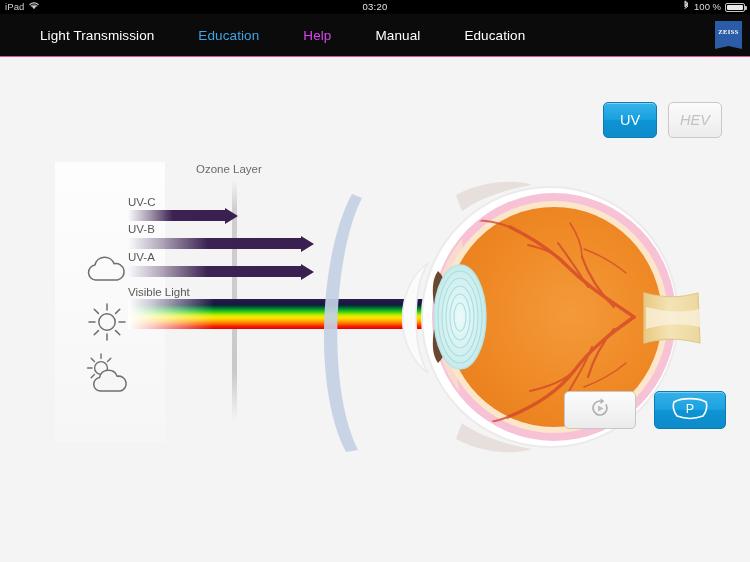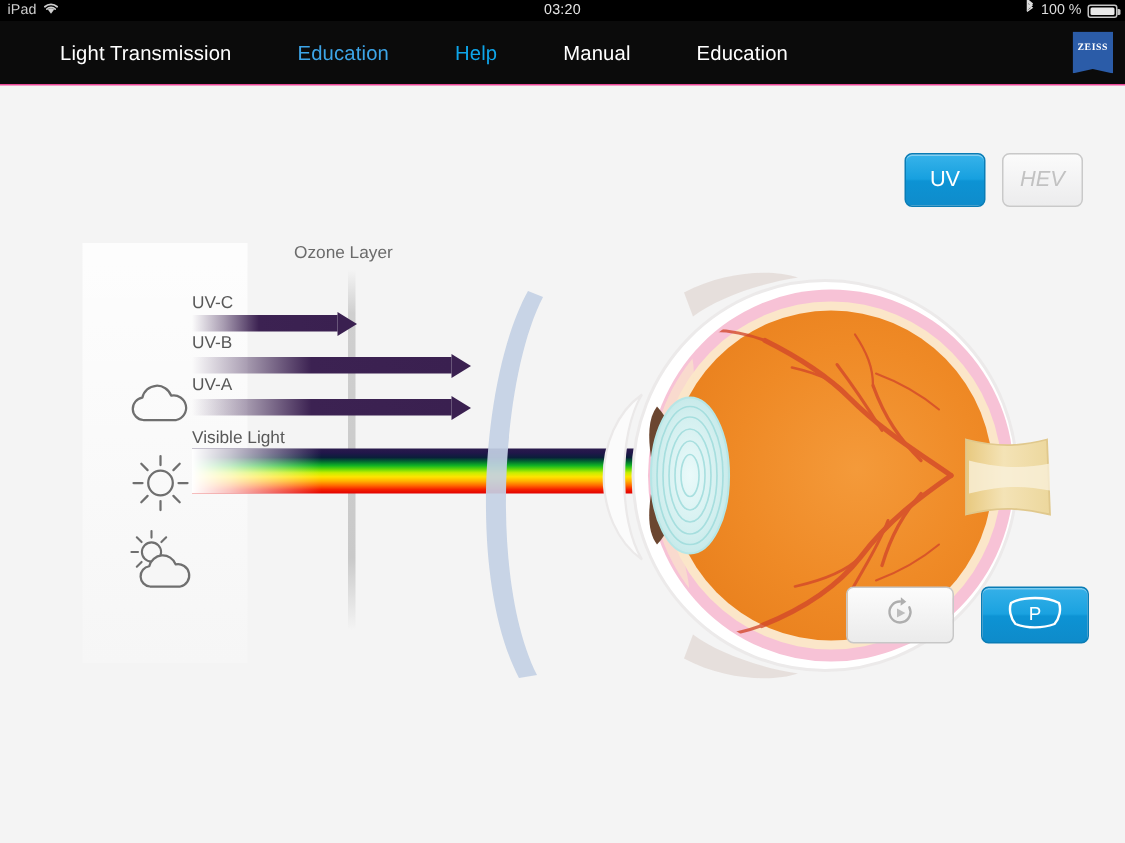--- a/index.html
+++ b/index.html
@@ -83,39 +83,39 @@
     border-radius: 1px;
   }
 
   
   .navbar {
     position: absolute;
     top: 14px; left: 0;
     width: 750px;
     height: 42px;
     background: #0b0b0b;
-    border-bottom: 3px solid #ec4899;
+    border-bottom: 1px solid #ec4899;
   }
   .nav-items {
     position: absolute;
     left: 18px; top: 0;
     height: 42px;
     display: flex;
     align-items: center;
   }
   .nav-item {
     color: #ffffff;
     font-size: 13.5px;
     padding: 0 22px;
     cursor: pointer;
     white-space: nowrap;
     letter-spacing: .1px;
   }
   .nav-item.active { color: #3da5e8; }
-  .nav-item.disabled { color: #0ea5e9; }
+  .nav-item.disabled { color: #d946ef; }
   .zeiss-logo {
     position: absolute;
     right: 8px; top: 7px;
     width: 27px; height: 28px;
     background: #2b5ca8;
     display: flex;
     align-items: flex-start;
     justify-content: center;
     padding-top: 7px;
     box-sizing: border-box;

